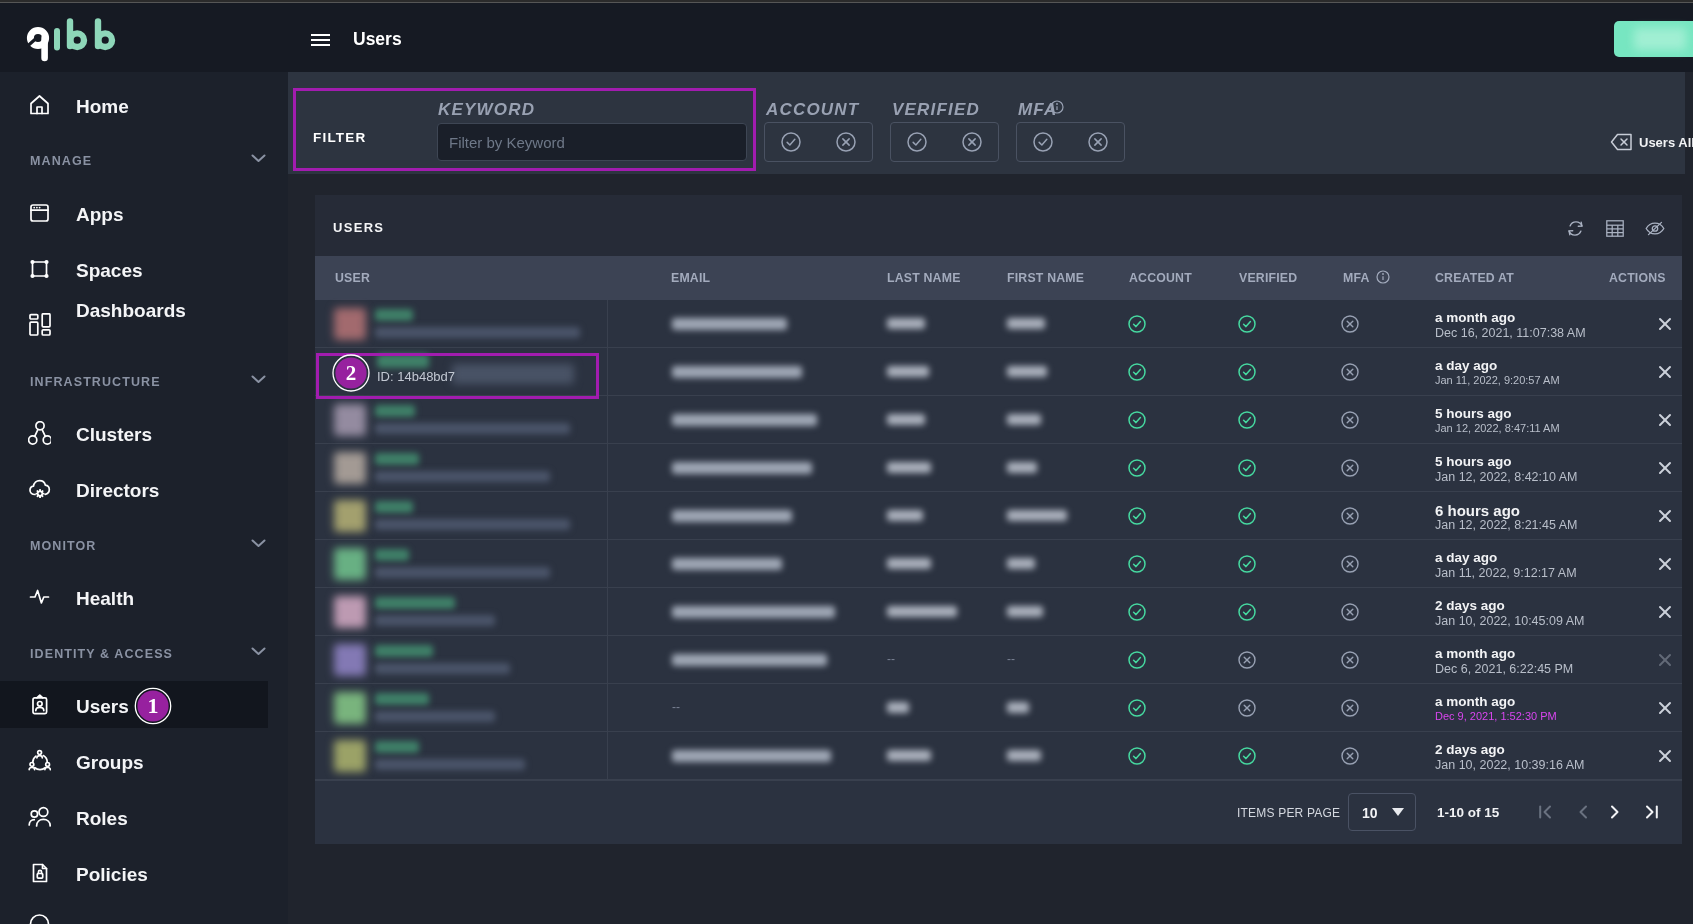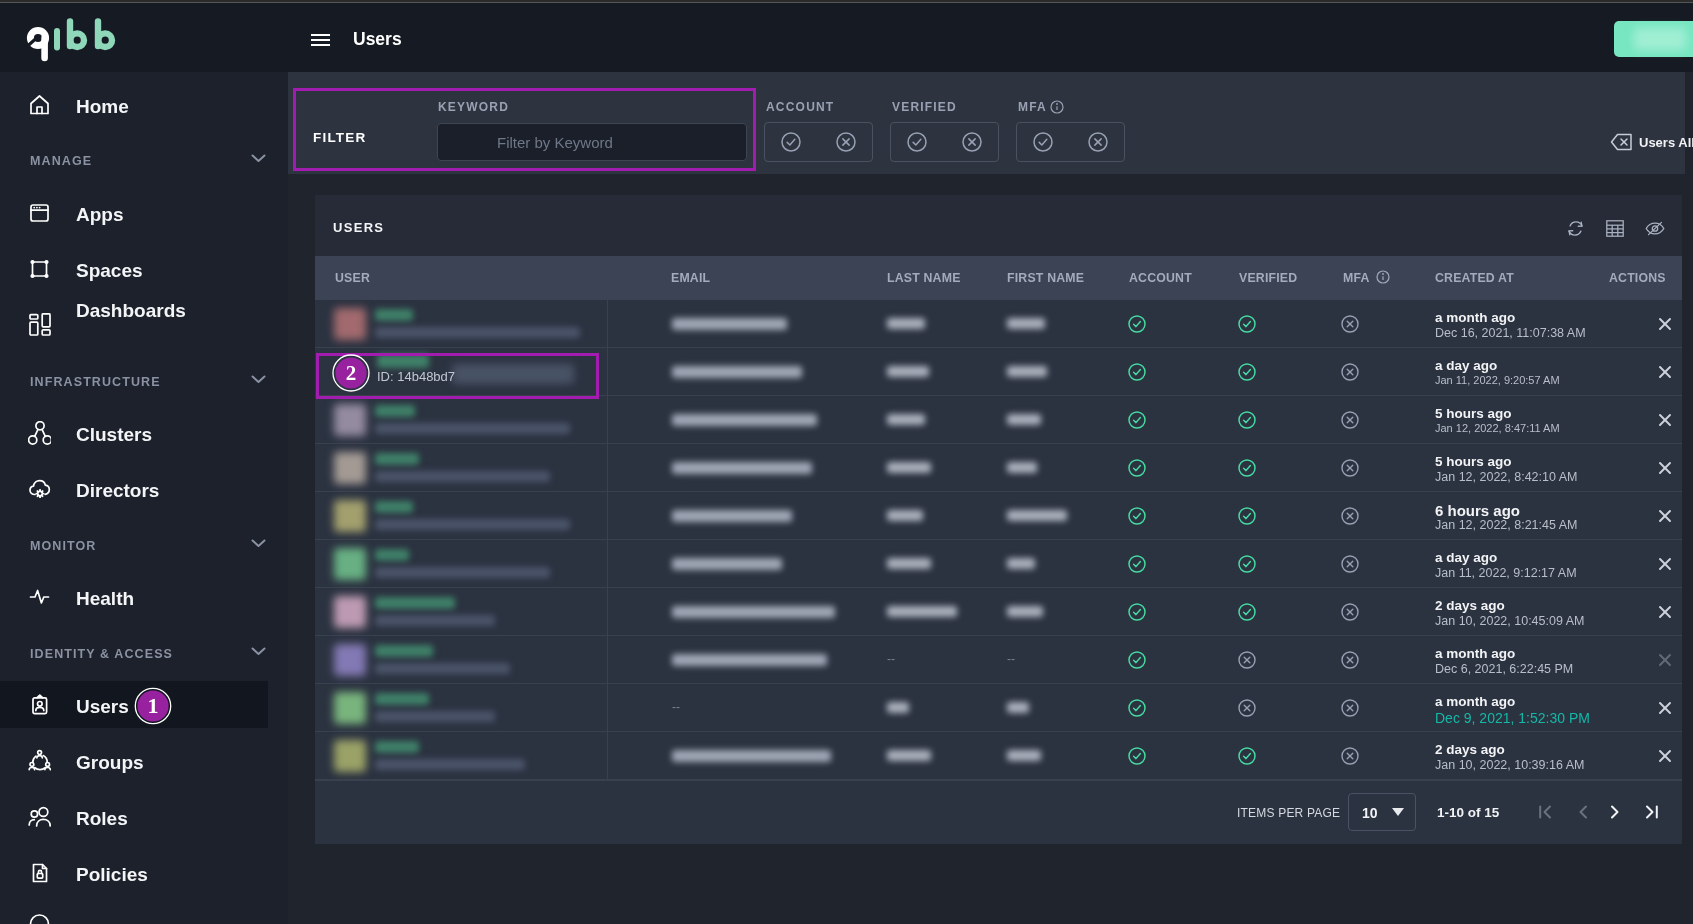--- a/index.html
+++ b/index.html
@@ -1,17 +1,17 @@
 <!DOCTYPE html>
 <html><head><meta charset="utf-8"><style>
 *{margin:0;padding:0;box-sizing:border-box;}
 html,body{width:1693px;height:924px;overflow:hidden;background:#20242d;font-family:"Liberation Sans",sans-serif;}
 .a{position:absolute;white-space:nowrap;}
 .b{filter:blur(3px);border-radius:3px;}
-.lbl{font-weight:bold;font-size:12px;letter-spacing:1.2px;color:#99a1b2;}
+.lbl{font-weight:bold;font-size:17px;letter-spacing:1.2px;color:#99a1b2;font-style:italic;}
 .hl{font-weight:bold;font-size:12.3px;letter-spacing:.2px;color:#a3abbd;}
 .nav{font-weight:bold;font-size:19px;color:#f4f5f7;}
 .sec{font-weight:bold;font-size:12.5px;letter-spacing:1.1px;color:#8a92a3;}
 svg{display:block;}
 </style></head><body>
 <div class="a" style="left:0;top:0;width:1693px;height:924px;overflow:hidden;">
 <div class="a" style="left:0;top:0;width:1693px;height:2px;background:#2b2b2b;"></div>
 <div class="a" style="left:0;top:2px;width:1693px;height:1px;background:#565656;"></div>
 <div class="a" style="left:288px;top:3px;width:1405px;height:69px;background:#161a23;"></div>
 <div class="a" style="left:311px;top:33.5px;width:19px;height:2.4px;background:#fff;"></div>
@@ -168,21 +168,21 @@
 <svg class="a" style="left:134px;top:687px;" width="38" height="38" viewBox="0 0 38 38">
 <circle cx="19" cy="19" r="17.7" fill="none" stroke="#fff" stroke-width="1.3"></circle>
 <circle cx="19" cy="19" r="15.6" fill="#97219f"></circle>
 <text x="19" y="26" text-anchor="middle" font-family="Liberation Serif" font-size="22" font-weight="bold" fill="#fff">1</text>
 </svg>
 <div class="a" style="left:288px;top:72px;width:1397px;height:102px;background:#2d3440;"></div>
 <div class="a" style="left:293px;top:88px;width:463px;height:83px;border:3px solid #a21caf;"></div>
 <div class="a" style="left:313px;top:130px;font-weight:bold;font-size:13.5px;letter-spacing:1.2px;color:#fff;">FILTER</div>
 <div class="a lbl" style="left:438px;top:100px;">KEYWORD</div>
 <div class="a" style="left:437px;top:123px;width:310px;height:38px;background:#1a1f29;border:1px solid #3e4654;border-radius:4px;"></div>
-<div class="a" style="left:449px;top:134px;font-size:15px;color:#6e7888;margin-left:48px;">Filter by Keyword</div>
+<div class="a" style="left:449px;top:134px;font-size:15px;color:#6e7888;">Filter by Keyword</div>
 <div class="a lbl" style="left:766px;top:100px;">ACCOUNT</div>
 <div class="a" style="left:764px;top:122px;width:109px;height:40px;border:1px solid #4a5262;border-radius:4px;"></div>
 <svg class="a" style="left:779.5px;top:131.0px;" width="22" height="22" viewBox="0 0 22 22">
       <g fill="none" stroke="#98a1b3" stroke-width="1.5" stroke-linecap="round" stroke-linejoin="round">
         <circle cx="11.0" cy="11.0" r="9.0"></circle>
         <polyline points="7.175000000000001 11.3375 9.875 13.925 14.825 8.3"></polyline>
       </g>
     </svg>
 <svg class="a" style="left:834.5px;top:131.0px;" width="22" height="22" viewBox="0 0 22 22">
       <g fill="none" stroke="#98a1b3" stroke-width="1.5" stroke-linecap="round">
@@ -583,21 +583,21 @@
       </g>
     </svg>
 <svg class="a" style="left:1340.0px;top:698.0px;" width="20" height="20" viewBox="0 0 20 20">
       <g fill="none" stroke="#98a1b3" stroke-width="1.4" stroke-linecap="round">
         <circle cx="10.0" cy="10.0" r="8.0"></circle>
         <line x1="7.2" y1="7.2" x2="12.8" y2="12.8"></line>
         <line x1="12.8" y1="7.2" x2="7.2" y2="12.8"></line>
       </g>
     </svg>
 <div class="a" style="left:1435px;top:694px;font-weight:bold;font-size:13.5px;color:#f2f3f5;">a month ago</div>
-<div class="a" style="left:1435px;top:710px;font-size:14px;color:#14b8a6;text-align:center;">Dec 9, 2021, 1:52:30 PM</div>
+<div class="a" style="left:1435px;top:710px;font-size:11px;color:#d946ef;text-align:center;">Dec 9, 2021, 1:52:30 PM</div>
 <svg class="a" style="left:1658px;top:701px;" width="14" height="14" viewBox="0 0 14 14">
       <g stroke="#ccd1da" stroke-width="2" stroke-linecap="round">
         <line x1="2" y1="2" x2="12" y2="12"></line>
         <line x1="12" y1="2" x2="2" y2="12"></line>
       </g>
     </svg>
 <div class="a" style="left:315px;top:732px;width:1367px;height:48px;background:#2b3240;border-bottom:1px solid #39404e;"></div>
 <div class="a" style="left:607px;top:732px;width:1px;height:48px;background:#39404e;"></div>
 <div class="a" style="left:334px;top:740px;width:32px;height:32px;background:#9ba267;border-radius:4px;filter:blur(4px);"></div>
 <div class="a b" style="left:375px;top:741px;width:44px;height:12px;background:#3f8068;"></div>

